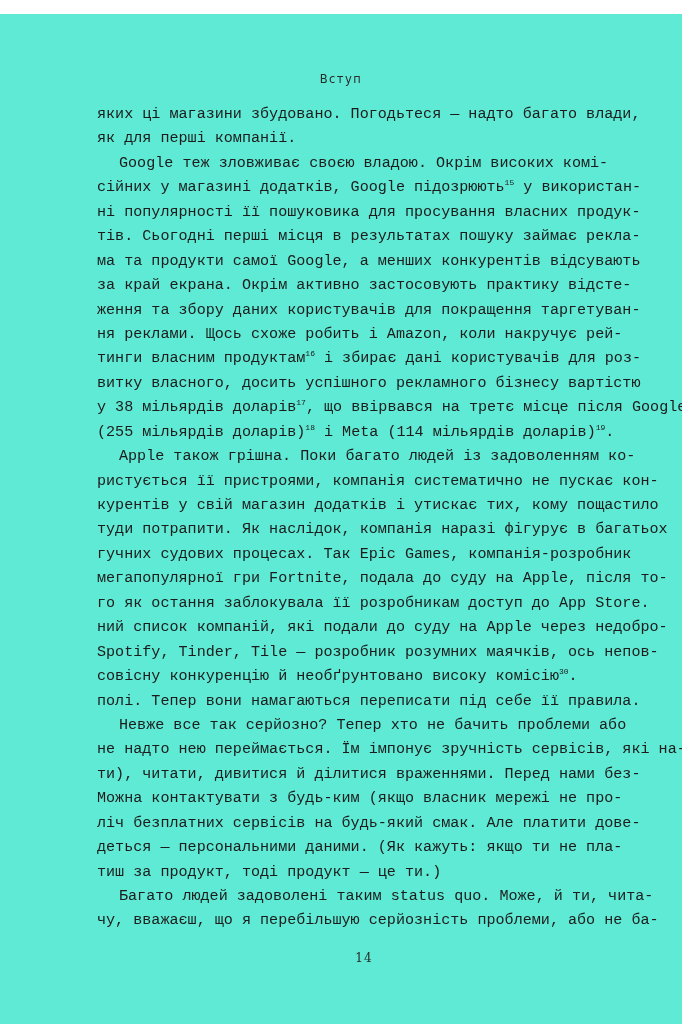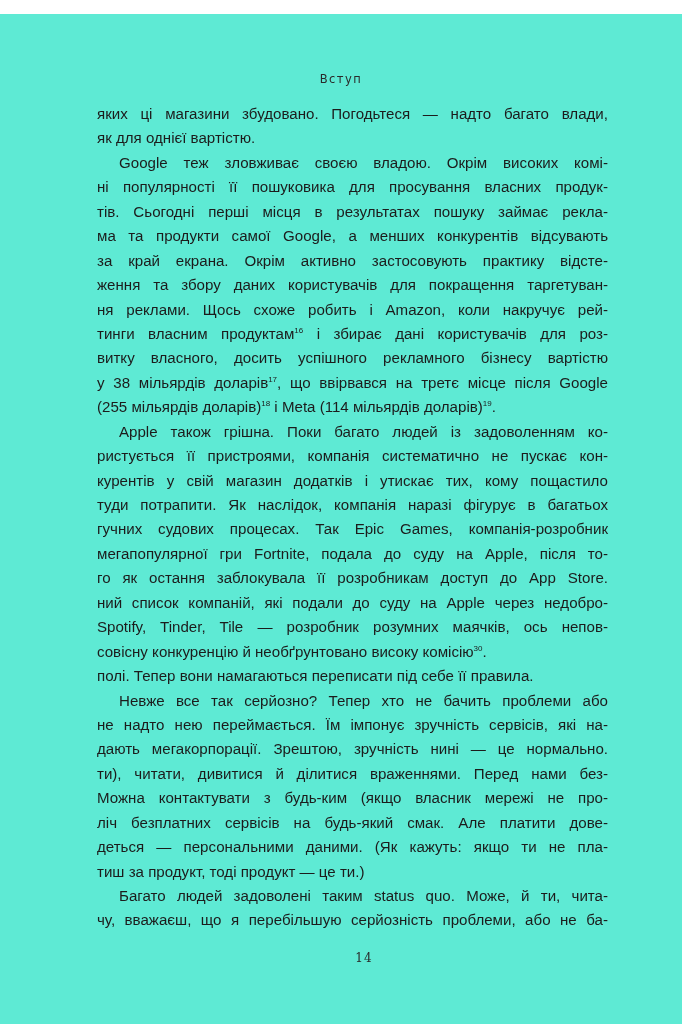--- a/index.html
+++ b/index.html
@@ -5,41 +5,42 @@
     html, body { margin: 0; padding: 0; background: #ffffff; }
     body { width: 682px; height: 1024px; position: relative; overflow: hidden; }
     .page { position: absolute; left: 0; top: 14px; width: 682px; height: 1024px; background: #5eead4; }
     .running-head {
       position: absolute; top: 58px; left: 0; width: 682px; text-align: center;
       font-family: "DejaVu Sans", sans-serif; font-size: 11.5px; letter-spacing: 1.5px;
       color: #2a2a2a;
     }
     .body-text {
       position: absolute; top: 88px; left: 97px; width: 511px;
-      font-family: Liberation Sans, sans-serif; font-size: 15.1px; line-height: 24.45px;
+      font-family: Liberation Mono, monospace; font-size: 15.1px; line-height: 24.45px;
       color: #1c1c1c;
     }
     .line { display: block; white-space: nowrap; text-align: justify; text-align-last: justify; height: 24.45px; overflow: visible; }
     .line.last { text-align-last: left; }
     .line.indent { padding-left: 22px; }
     sup { font-size: 8px; line-height: 0; vertical-align: 6px; }
     .folio {
       position: absolute; top: 937px; left: 0; width: 640px; text-align: center;
       font-family: "DejaVu Serif", serif; font-size: 12px; color: #2a2a2a; letter-spacing: 1px; margin-left: 44px;
     }
   </style>
 </head>
 <body>
 
 <div class="page">
   <div class="running-head">Вступ</div>
   <div class="body-text" id="body-text">
       <span class="line">яких ці магазини збудовано. Погодьтеся — надто багато влади,</span>
-      <span class="line last">як для однієї вартістю.</span>
+      <span class="line last">як для перші компанії.</span>
       <span class="line indent">Google теж зловживає своєю владою. Окрім високих комі-</span>
+      <span class="line">сійних у магазині додатків, Google підозрюють<sup>15</sup> у використан-</span>
       <span class="line">ні популярності її пошуковика для просування власних продук-</span>
       <span class="line">тів. Сьогодні перші місця в результатах пошуку займає рекла-</span>
       <span class="line">ма та продукти самої Google, а менших конкурентів відсувають</span>
       <span class="line">за край екрана. Окрім активно застосовують практику відсте-</span>
       <span class="line">ження та збору даних користувачів для покращення таргетуван-</span>
       <span class="line">ня реклами. Щось схоже робить і Amazon, коли накручує рей-</span>
       <span class="line">тинги власним продуктам<sup>16</sup> і збирає дані користувачів для роз-</span>
       <span class="line">витку власного, досить успішного рекламного бізнесу вартістю</span>
       <span class="line">у 38 мільярдів доларів<sup>17</sup>, що ввірвався на третє місце після Google</span>
       <span class="line last">(255 мільярдів доларів)<sup>18</sup> і Meta (114 мільярдів доларів)<sup>19</sup>.</span>
@@ -49,21 +50,20 @@
       <span class="line">туди потрапити. Як наслідок, компанія наразі фігурує в багатьох</span>
       <span class="line">гучних судових процесах. Так Epic Games, компанія-розробник</span>
       <span class="line">мегапопулярної гри Fortnite, подала до суду на Apple, після то-</span>
       <span class="line">го як остання заблокувала її розробникам доступ до App Store.</span>
       <span class="line">ний список компаній, які подали до суду на Apple через недобро-</span>
       <span class="line">Spotify, Tinder, Tile — розробник розумних маячків, ось непов-</span>
       <span class="line last">совісну конкуренцію й необґрунтовано високу комісію<sup>30</sup>.</span>
       <span class="line last">полі. Тепер вони намагаються переписати під себе її правила.</span>
       <span class="line indent">Невже все так серйозно? Тепер хто не бачить проблеми або</span>
       <span class="line">не надто нею переймається. Їм імпонує зручність сервісів, які на-</span>
-      <span class="line">дають мегакорпорації. Зрештою, зручність нині — це нормально.</span>
       <span class="line">ти), читати, дивитися й ділитися враженнями. Перед нами без-</span>
       <span class="line">Можна контактувати з будь-ким (якщо власник мережі не про-</span>
       <span class="line">ліч безплатних сервісів на будь-який смак. Але платити дове-</span>
       <span class="line">деться — персональними даними. (Як кажуть: якщо ти не пла-</span>
       <span class="line last">тиш за продукт, тоді продукт — це ти.)</span>
       <span class="line indent">Багато людей задоволені таким status quo. Може, й ти, чита-</span>
       <span class="line">чу, вважаєш, що я перебільшую серйозність проблеми, або не ба-</span>
     </div>
   <div class="folio">14</div>
 </div>

